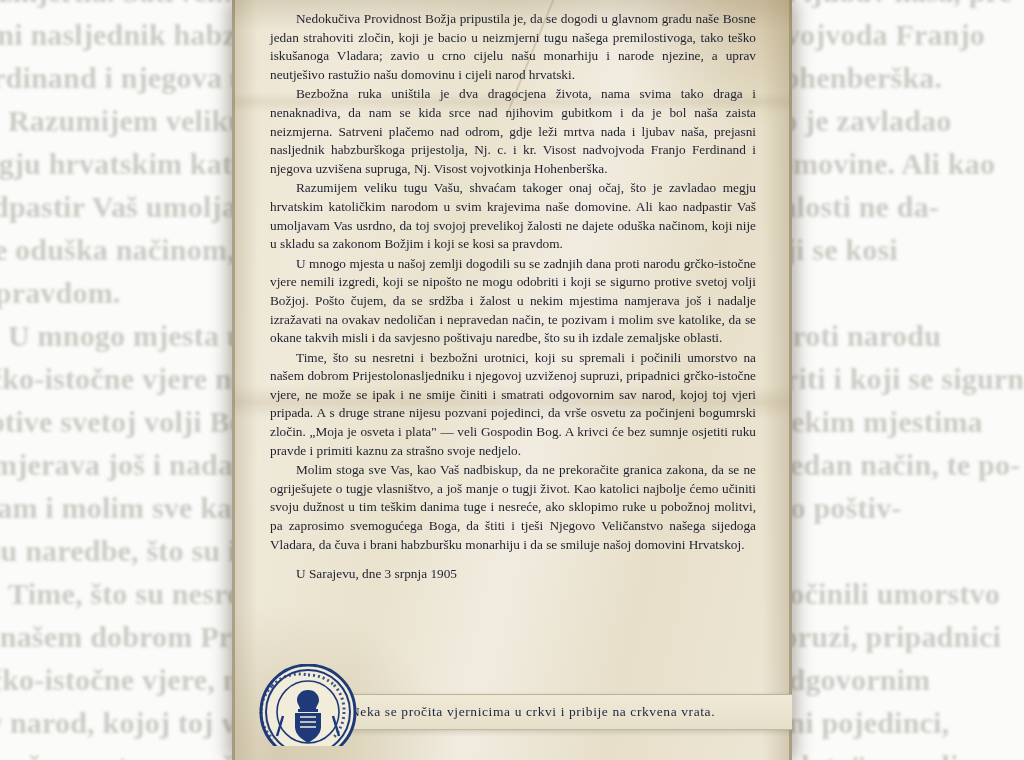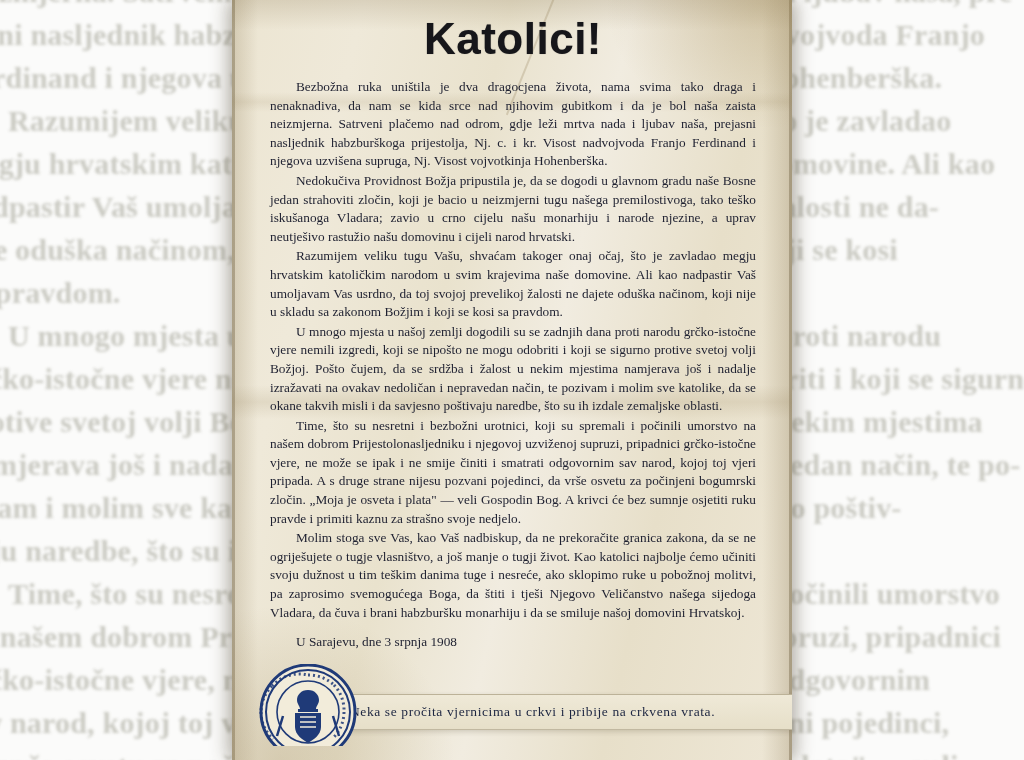--- a/index.html
+++ b/index.html
@@ -196,32 +196,31 @@
     <div class="fold fold-v1"></div>
     <div class="fold fold-v2"></div>
     <div class="fold fold-h1"></div>
     <div class="fold fold-h3"></div>
     <div class="fold fold-h2"></div>
     <div class="stain-tr"></div>
     <div class="stain-bl"></div>
     <div class="crease-diag"></div>
 
     <div class="poster-inner">
-      <h1 class="poster-title">Katolici!</h1>
 
       <div class="body-text">
+        <p>Nedokučiva Providnost Božja pripustila je, da se dogodi u glavnom gradu naše Bosne jedan strahoviti zločin, koji je bacio u neizmjerni tugu našega premilostivoga, tako teško iskušanoga Vladara; zavio u crno cijelu našu monarhiju i narode njezine, a uprav neutješivo rastužio našu domovinu i cijeli narod hrvatski.</p>
         <p>Bezbožna ruka uništila je dva dragocjena života, nama svima tako draga i nenaknadiva, da nam se kida srce nad njihovim gubitkom i da je bol naša zaista neizmjerna. Satrveni plačemo nad odrom, gdje leži mrtva nada i ljubav naša, prejasni nasljednik habzburškoga prijestolja, Nj. c. i kr. Visost nadvojvoda Franjo Ferdinand i njegova uzvišena supruga, Nj. Visost vojvotkinja Hohenberška.</p>
-        <p>Nedokučiva Providnost Božja pripustila je, da se dogodi u glavnom gradu naše Bosne jedan strahoviti zločin, koji je bacio u neizmjerni tugu našega premilostivoga, tako teško iskušanoga Vladara; zavio u crno cijelu našu monarhiju i narode njezine, a uprav neutješivo rastužio našu domovinu i cijeli narod hrvatski.</p>
         <p>Razumijem veliku tugu Vašu, shvaćam takoger onaj očaj, što je zavladao megju hrvatskim katoličkim narodom u svim krajevima naše domovine. Ali kao nadpastir Vaš umoljavam Vas usrdno, da toj svojoj prevelikoj žalosti ne dajete oduška načinom, koji nije u skladu sa zakonom Božjim i koji se kosi sa pravdom.</p>
         <p>U mnogo mjesta u našoj zemlji dogodili su se zadnjih dana proti narodu grčko-istočne vjere nemili izgredi, koji se nipošto ne mogu odobriti i koji se sigurno protive svetoj volji Božjoj. Pošto čujem, da se srdžba i žalost u nekim mjestima namjerava još i nadalje izražavati na ovakav nedoličan i nepravedan način, te pozivam i molim sve katolike, da se okane takvih misli i da savjesno poštivaju naredbe, što su ih izdale zemaljske oblasti.</p>
         <p>Time, što su nesretni i bezbožni urotnici, koji su spremali i počinili umorstvo na našem dobrom Prijestolonasljedniku i njegovoj uzviženoj supruzi, pripadnici grčko-istočne vjere, ne može se ipak i ne smije činiti i smatrati odgovornim sav narod, kojoj toj vjeri pripada. A s druge strane nijesu pozvani pojedinci, da vrše osvetu za počinjeni bogumrski zločin. „Moja je osveta i plata" — veli Gospodin Bog. A krivci će bez sumnje osjetiti ruku pravde i primiti kaznu za strašno svoje nedjelo.</p>
         <p>Molim stoga sve Vas, kao Vaš nadbiskup, da ne prekoračite granica zakona, da se ne ogriješujete o tugje vlasništvo, a još manje o tugji život. Kao katolici najbolje ćemo učiniti svoju dužnost u tim teškim danima tuge i nesreće, ako sklopimo ruke u pobožnoj molitvi, pa zaprosimo svemogućega Boga, da štiti i tješi Njegovo Veličanstvo našega sijedoga Vladara, da čuva i brani habzburšku monarhiju i da se smiluje našoj domovini Hrvatskoj.</p>
       </div>
 
-      <div class="sign-place">U Sarajevu, dne 3 srpnja 1908</div>
+      <div class="sign-place">U Sarajevu, dne 3 srpnja 1905</div>
 
     </div>
 
     <div class="footer-strip">
       <span>Neka se pročita vjernicima u crkvi i pribije na crkvena vrata.</span>
     </div>
 
     <div class="seal">
       <svg width="132" height="96" viewBox="0 0 132 96" xmlns="http://www.w3.org/2000/svg">
         <defs>

